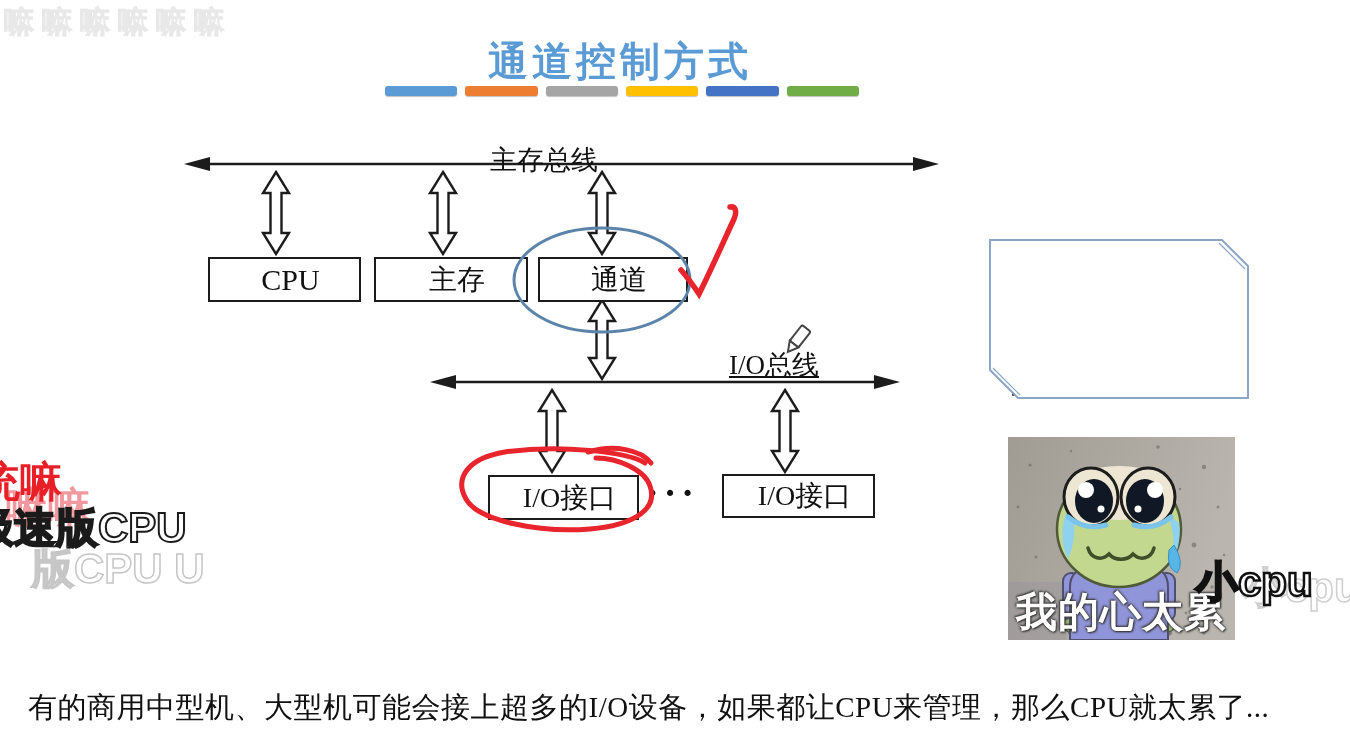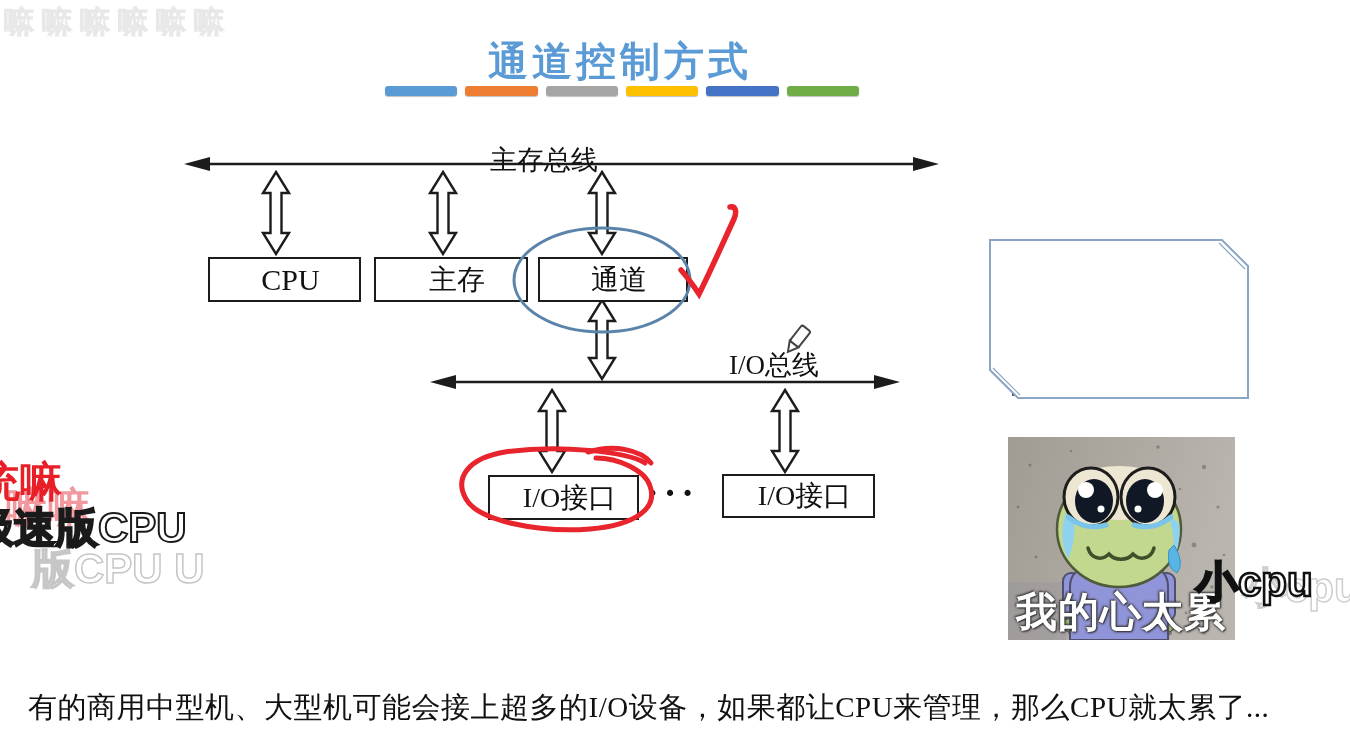--- a/index.html
+++ b/index.html
@@ -70,21 +70,21 @@
       <polygon points="276,172 289,193 281.5,193 281.5,233 289,233 276,254 263,233 270.5,233 270.5,193 263,193"></polygon>
       <polygon points="443,172 456,193 448.5,193 448.5,233 456,233 443,254 430,233 437.5,233 437.5,193 430,193"></polygon>
       <polygon points="602,172 615,193 607.5,193 607.5,233 615,233 602,254 589,233 596.5,233 596.5,193 589,193"></polygon>
       <polygon points="602,300 615,321 607.5,321 607.5,358 615,358 602,379 589,358 596.5,358 596.5,321 589,321"></polygon>
       <polygon points="552,390 565,411 557.5,411 557.5,451 565,451 552,472 539,451 546.5,451 546.5,411 539,411"></polygon>
       <polygon points="785,390 798,411 790.5,411 790.5,451 798,451 785,472 772,451 779.5,451 779.5,411 772,411"></polygon>
     </g>
   </svg>
 
   <div class="abs buslabel" style="left:482px;top:130px;width:124px;margin-top:12px;">主存总线</div>
-  <div class="abs buslabel" style="left:719px;top:347px;width:110px;">I/O总线</div>
+  <div class="abs buslabel" style="left:719px;top:347px;width:110px;text-decoration:underline;">I/O总线</div>
 
   <div class="abs dbox" style="left:208px;top:257px;width:137px;height:41px;font-size:30px;">CPU</div>
   <div class="abs dbox" style="left:538px;top:257px;width:134px;height:41px;">通道</div>
   <div class="abs dbox" style="left:374px;top:257px;width:138px;height:41px;">主存</div>
   <div class="abs dbox" style="left:488px;top:475px;width:135px;height:41px;">I/O接口</div>
   <div class="abs dbox" style="left:722px;top:474px;width:137px;height:40px;">I/O接口</div>
   <div class="abs" id="dots">···</div>
 
   <svg class="abs layer anno" width="1350" height="747" viewBox="0 0 1350 747">
 

